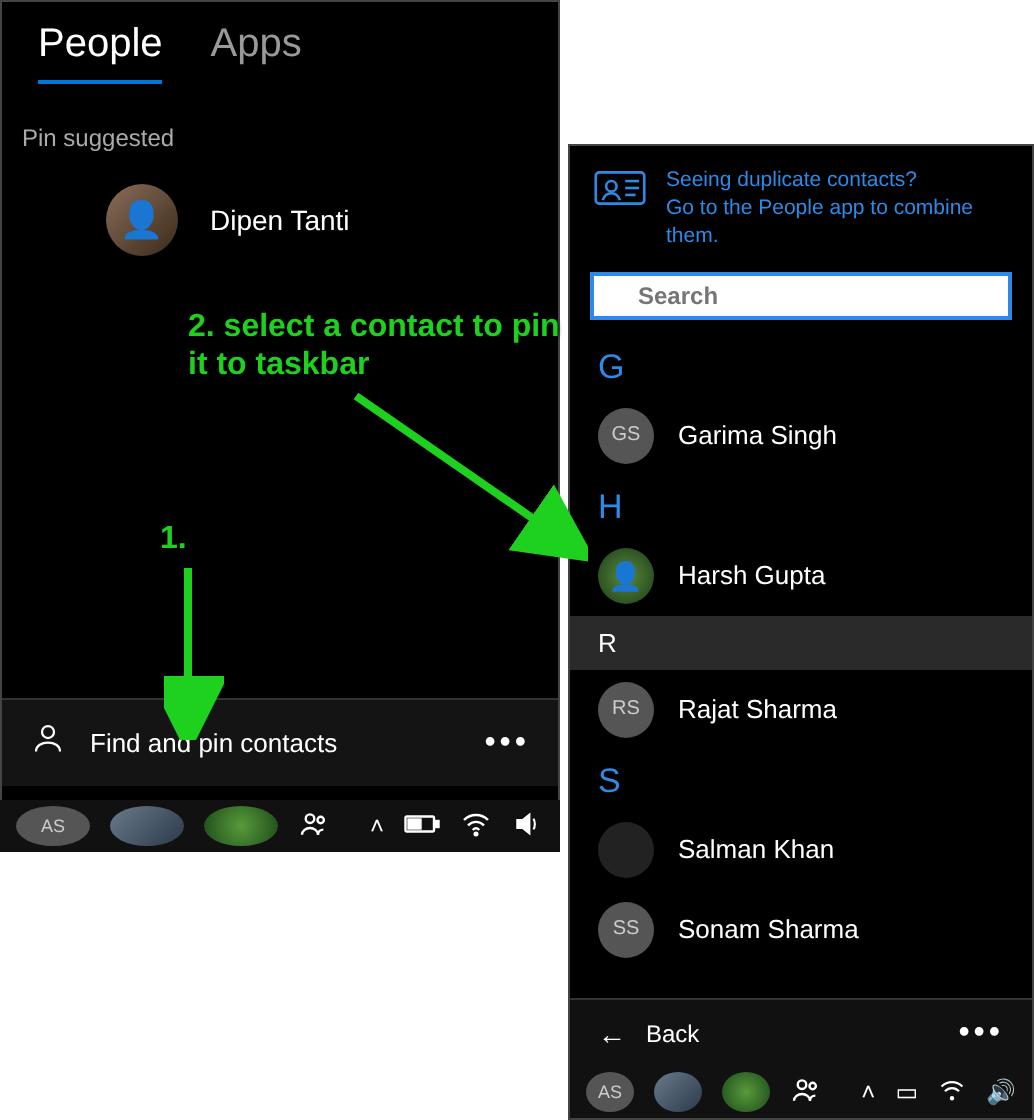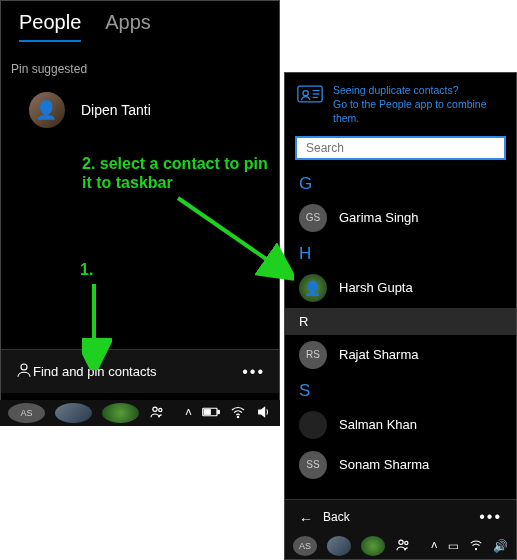--- a/index.html
+++ b/index.html
@@ -4,64 +4,64 @@
 <style>
   * { margin:0; padding:0; box-sizing:border-box; font-family:"Segoe UI",Arial,sans-serif; }
   body { width:517px; height:560px; background:#fff; position:relative; overflow:hidden; }
 
   
   .left-panel { position:absolute; left:0; top:0; width:280px; height:420px; background:#000; color:#fff; border:1px solid #444; }
   .tabs { display:flex; gap:24px; padding:10px 18px 6px; }
   .tab { font-size:20px; color:#999; cursor:pointer; padding-bottom:6px; }
   .tab.active { color:#fff; border-bottom:2px solid #0078d7; }
   .pin-suggested { font-size:12px; color:#aaa; padding:14px 10px 4px; }
-  .suggested-row { display:flex; align-items:center; gap:16px; padding:12px 28px; }
+  .suggested-row { display:flex; align-items:center; gap:16px; padding:12px 28px;margin-left:24px; }
   .avatar { width:36px; height:36px; border-radius:50%; background:#444; display:flex; align-items:center; justify-content:center; font-size:13px; color:#bbb; overflow:hidden; }
   .avatar.photo { background:linear-gradient(135deg,#8a6d5a 0%,#3a2a1a 100%); }
   .avatar.photo::after{content:"👤";font-size:18px;}
   .suggested-name { font-size:14px; color:#fff; }
   .find-row { position:absolute; bottom:26px; left:0; right:0; height:44px; background:#141414; display:flex; align-items:center; justify-content:space-between; padding:0 14px; border-top:1px solid #333; }
-  .find-left { display:flex; align-items:center; gap:0; }
+  .find-left { display:flex; align-items:center; gap:12px; }
   .person-icon svg { width:18px; height:18px; fill:none; stroke:#fff; stroke-width:1.5; }
   .find-text { font-size:13px; color:#fff; }
   .more-dots { color:#fff; font-size:16px; letter-spacing:2px; cursor:pointer; }
 
   
   .taskbar { position:absolute; height:26px; background:#111; display:flex; align-items:center; gap:10px; padding:0 8px; }
   .taskbar.left { left:0; bottom:134px; width:280px; }
   .taskbar.right { right:0; bottom:0; width:233px; }
   .tb-avatar { width:43px; height:20px; border-radius:50%; background:#555; color:#ccc; font-size:9px; display:flex; align-items:center; justify-content:center; }
   .tb-avatar.photo1{background:linear-gradient(135deg,#6a7a8a,#2a3a4a);}
   .tb-avatar.photo2{background:radial-gradient(circle,#5a9a3a,#1a4a1a);}
   .tb-icon { color:#fff; font-size:12px; }
   .tb-spacer{flex:1;}
 
   
   .right-panel { position:absolute; right:0; top:72px; width:233px; height:488px; background:#000; color:#fff; border:1px solid #444; display:flex; flex-direction:column;justify-content:flex-end; }
   .notice { display:flex; gap:10px; padding:10px 12px; background:#000; }
   .notice-icon svg { width:26px; height:22px; fill:none; stroke:#2e8ae6; stroke-width:1.5; }
   .notice-text { font-size:10.5px; line-height:1.35; color:#2e8ae6; }
   .search-wrap { padding:0 10px 8px; }
-  .search-box { width:100%; height:24px; background:#fff; border:2px solid #2e8ae6; color:#666; font-size:12px; padding:0 9px; }
+  .search-box { width:100%; height:24px; background:#fff; border:2px solid #2e8ae6; color:#666; font-size:12px; padding:0 22px;font-weight:bold; }
   .contacts { flex:1; overflow:hidden; }
   .letter-hdr { font-size:17px; color:#2e8ae6; padding:6px 14px 4px; }
   .contact-row { display:flex; align-items:center; gap:12px; padding:6px 14px; font-size:13px; color:#fff; cursor:pointer; }
   .contact-row.highlight { background:#2a2a2a; }
   .c-avatar { width:28px; height:28px; border-radius:50%; background:#555; color:#ccc; font-size:10px; display:flex; align-items:center; justify-content:center; }
   .c-avatar.photo{background:radial-gradient(circle,#5a8a3a,#1a3a1a);}
   .c-avatar.photo::after{content:"👤";font-size:14px;}
   .c-avatar.dark{background:#222;}
   .back-row { height:34px; border-top:1px solid #333; display:flex; align-items:center; justify-content:space-between; padding:0 14px; background:#111; }
   .back-left { display:flex; align-items:center; gap:10px; font-size:12px; color:#fff; cursor:pointer;}
   .arrow-left { font-size:14px; }
 
   
   .annotation { position:absolute; color:#1fd11f; font-weight:bold; font-size:16px; line-height:1.2; text-shadow:0 0 2px #000; pointer-events:none; }
   .ann1 { left:80px; top:260px; }
-  .ann2 { left:82px; top:154px; width:200px; }
+  .ann2 { left:94px; top:154px; width:200px; }
   .arrow-svg { position:absolute; pointer-events:none; }
 </style>
 </head>
 <body>
 
 <div class="left-panel">
   <div class="tabs">
     <div class="tab active">People</div>
     <div class="tab">Apps</div>
   </div>

